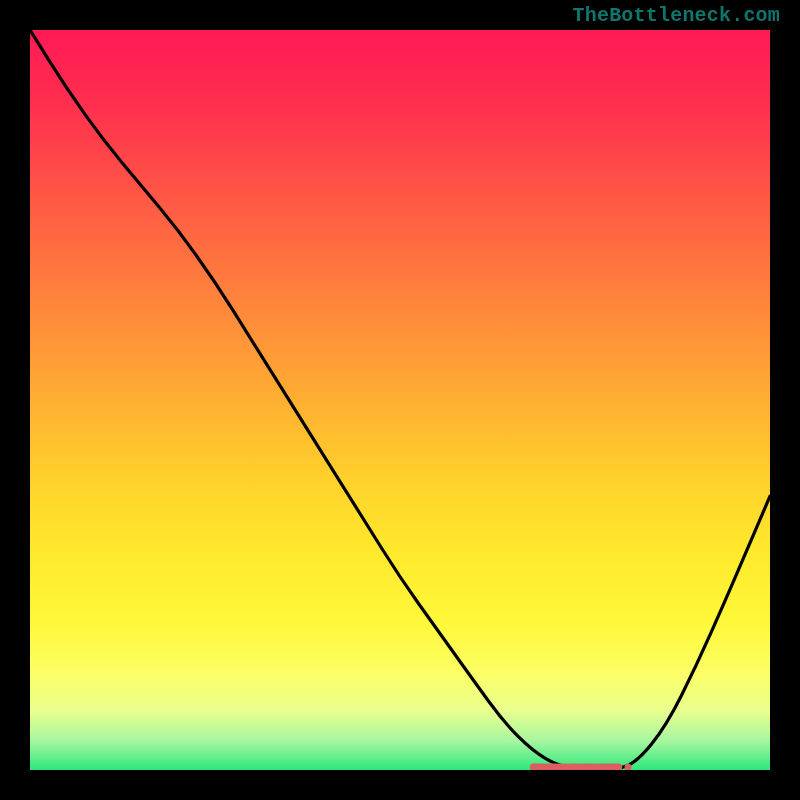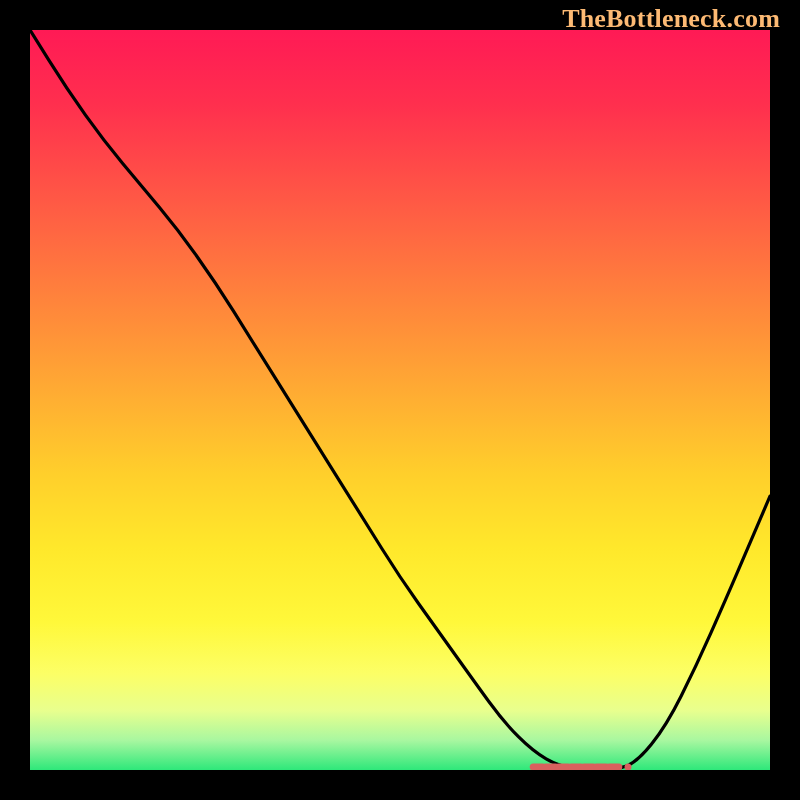--- a/index.html
+++ b/index.html
@@ -12,23 +12,23 @@
   }
   .container {
     position: relative;
     width: 800px;
     height: 800px;
   }
   .watermark {
     position: absolute;
     top: 4px;
     right: 20px;
-    color: #fdba74;
-    font-family: Liberation Serif, serif;
-    font-size: 26px;
+    color: #0f766e;
+    font-family: Liberation Mono, monospace;
+    font-size: 20px;
     font-weight: bold;
     letter-spacing: 0.2px;
   }
   .plot-area {
     position: absolute;
     left: 30px;
     top: 30px;
     width: 740px;
     height: 740px;
   }

